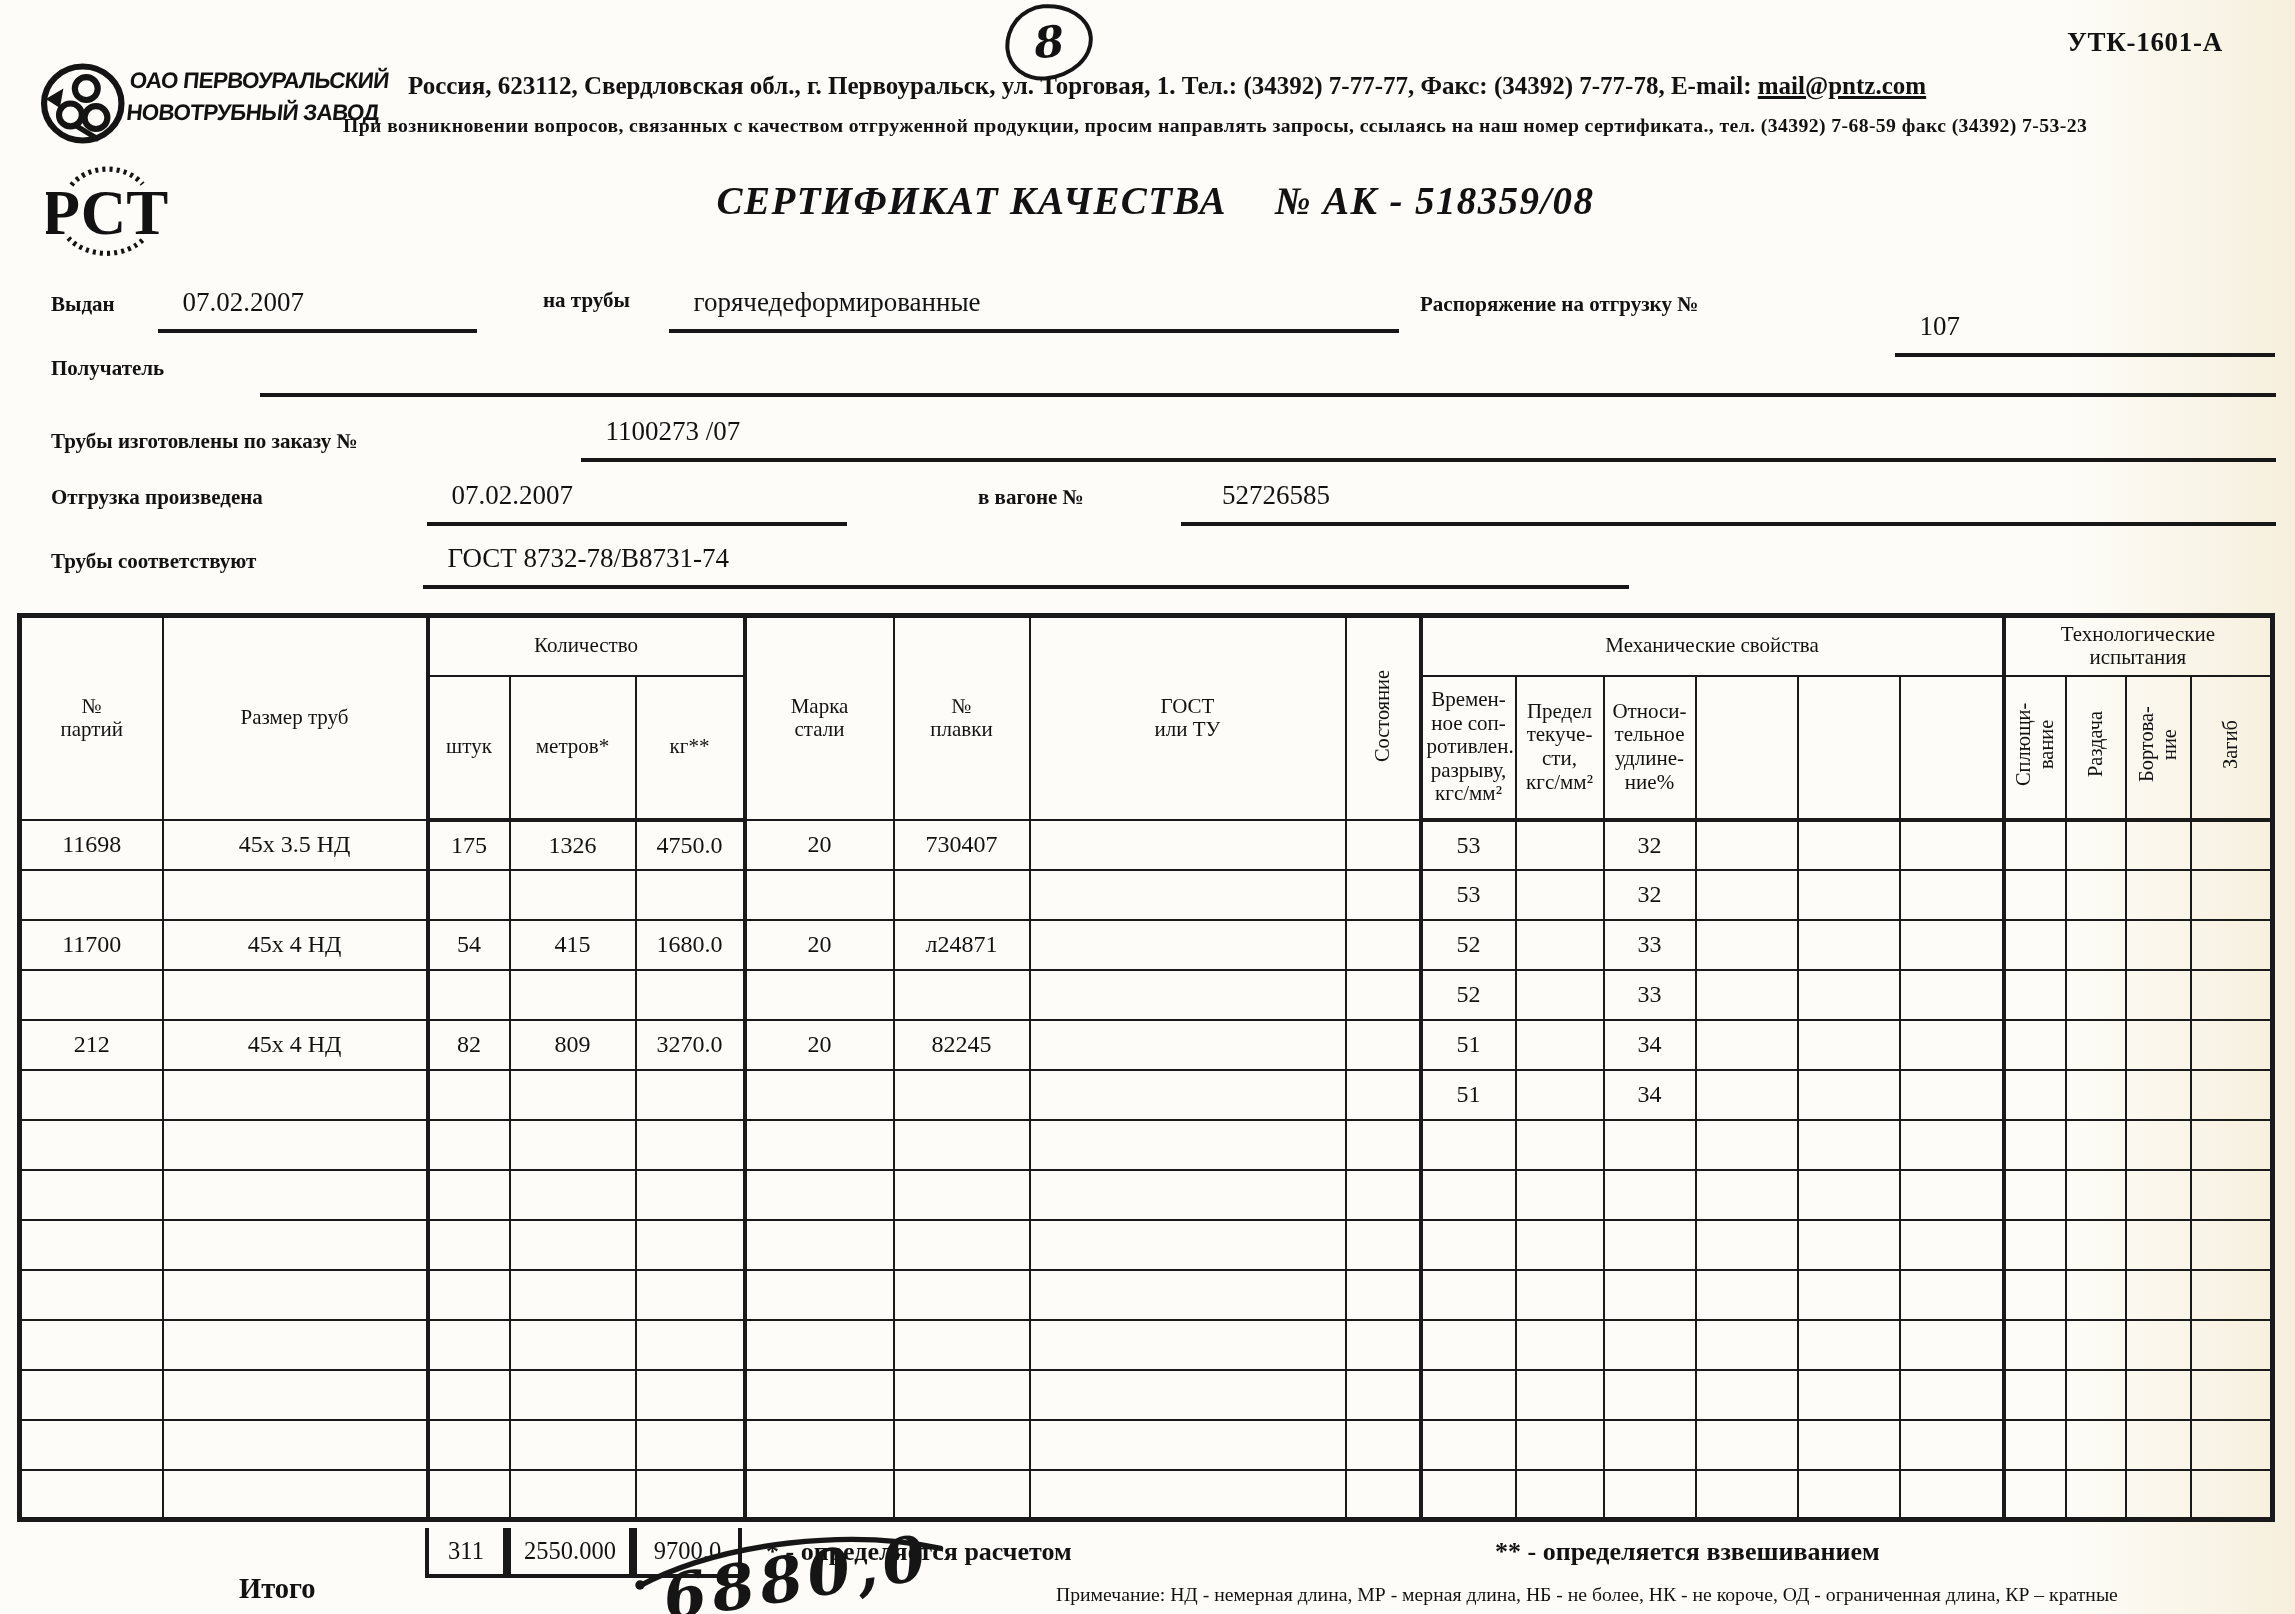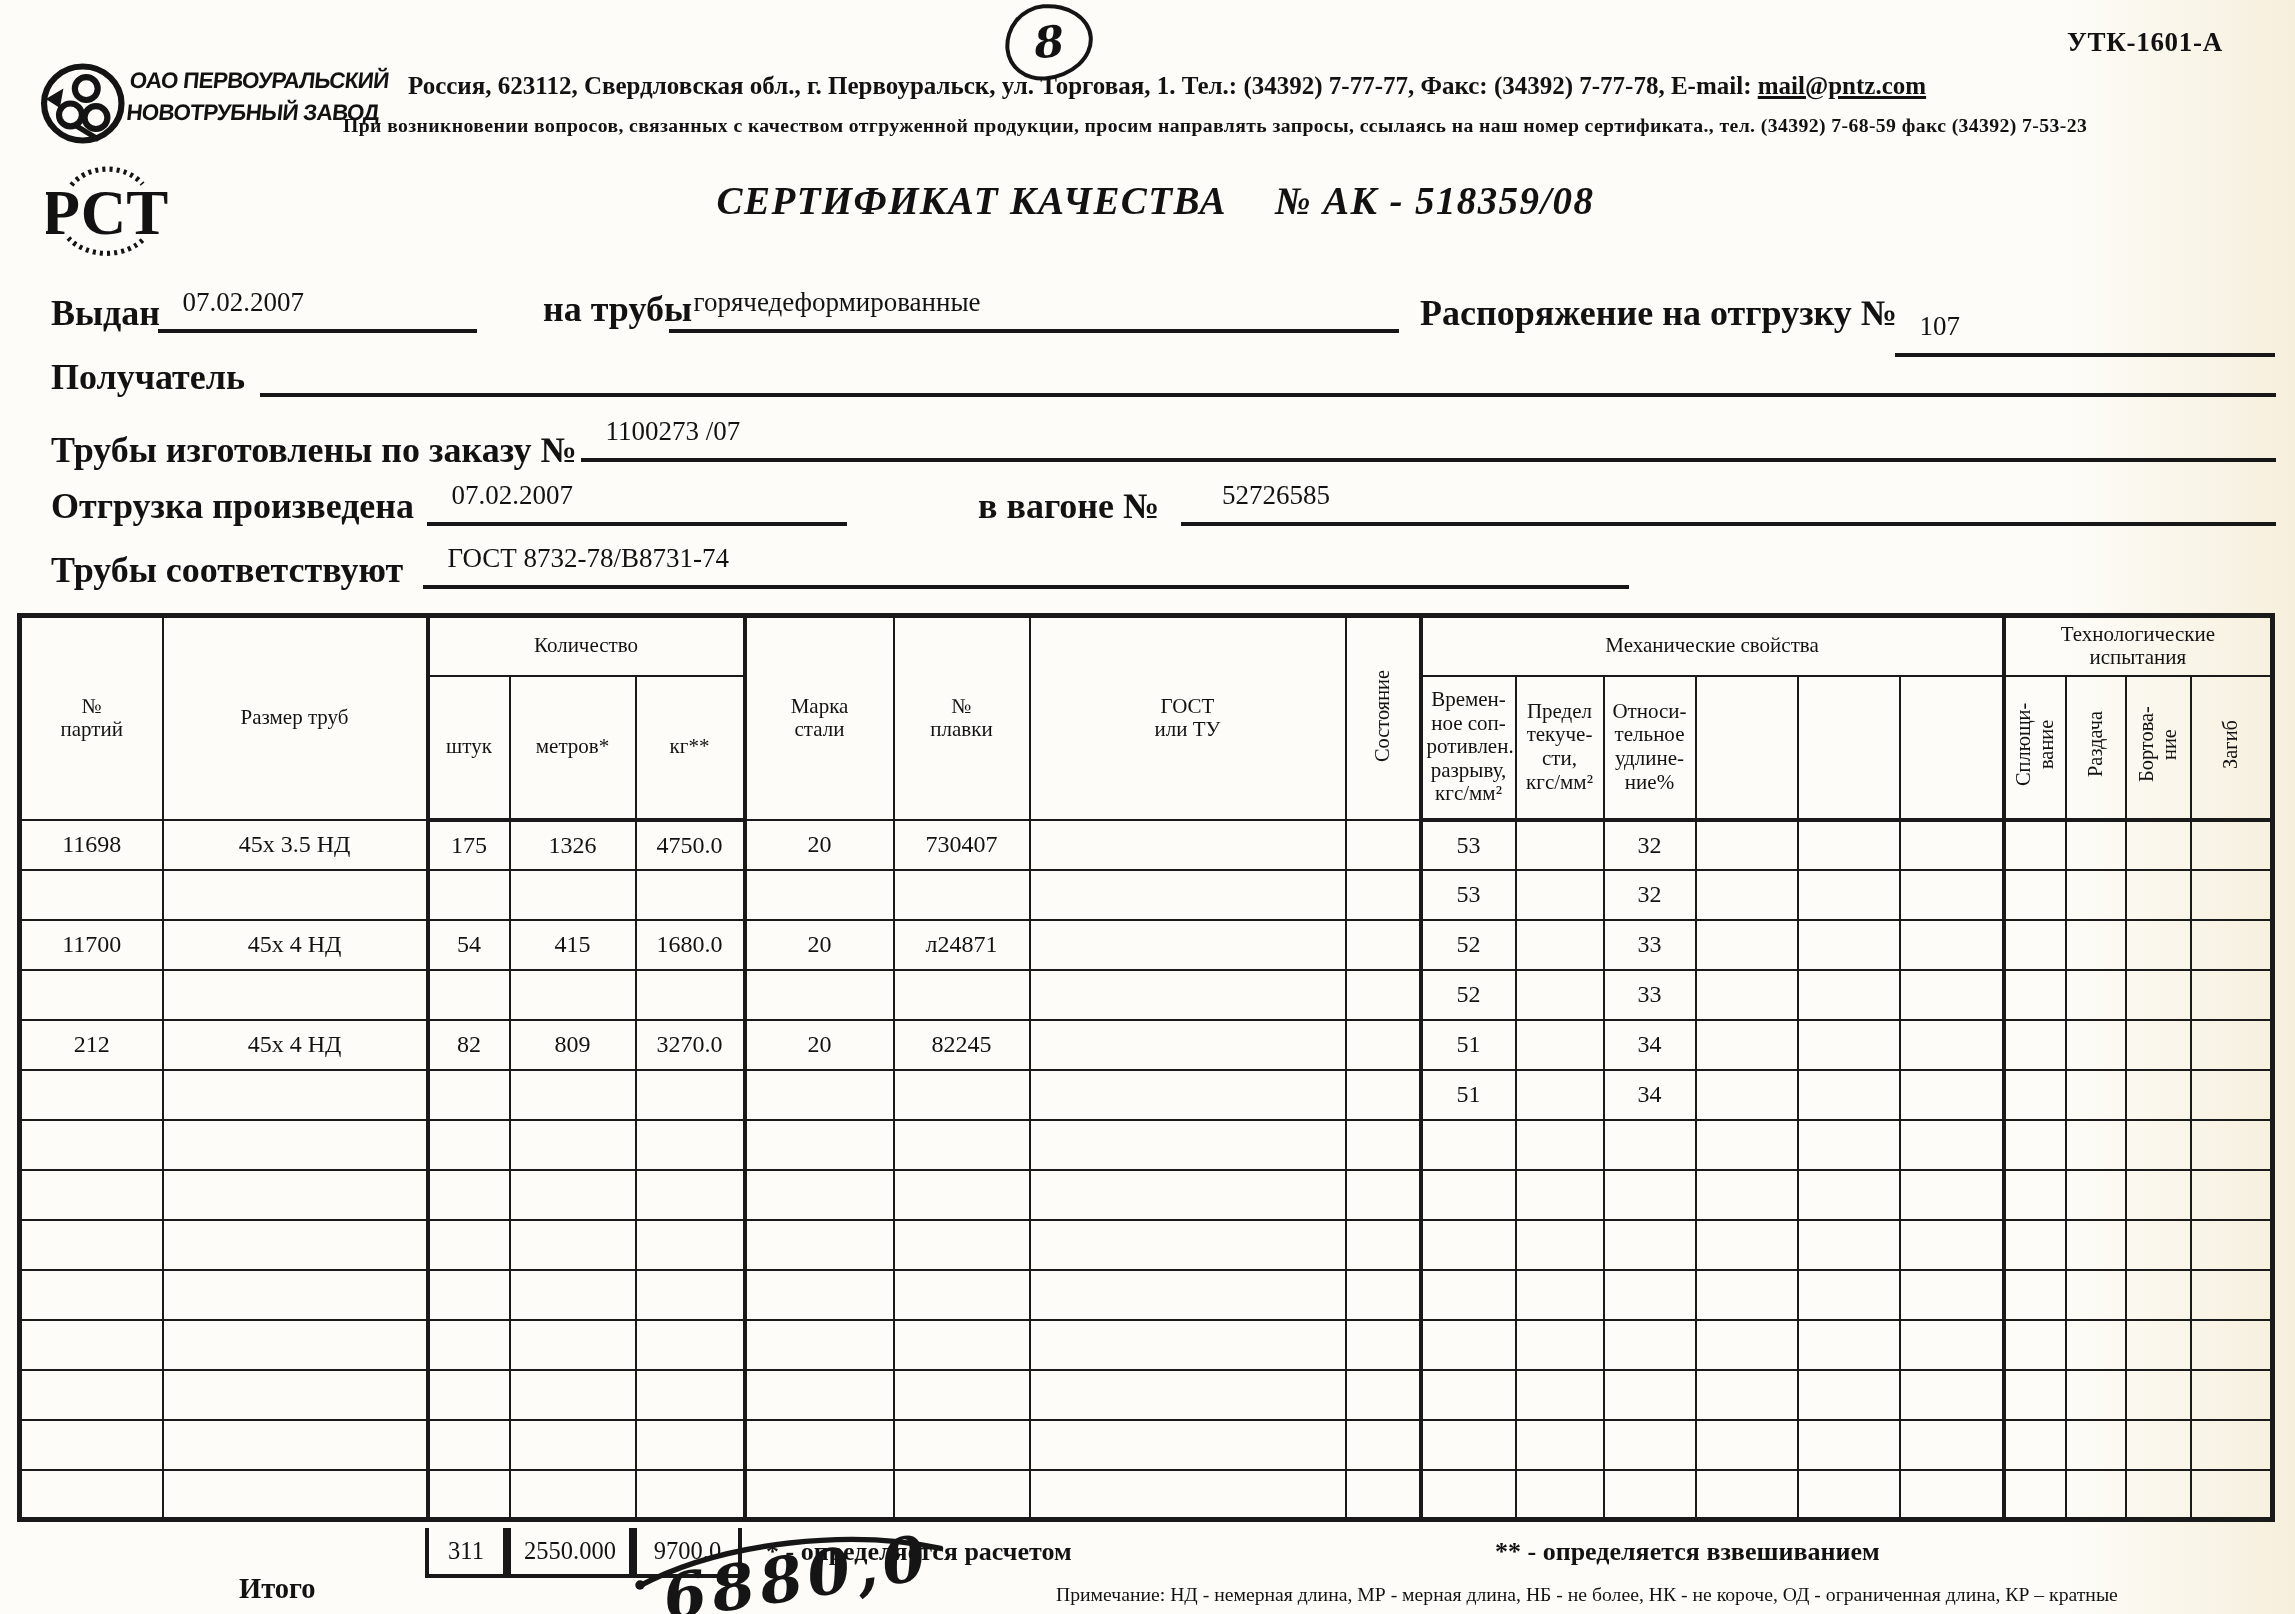--- a/index.html
+++ b/index.html
@@ -2,21 +2,21 @@
 <html style="font-size:11px"><head>
 <meta charset="utf-8">
 <style>
   html,body{margin:0;padding:0;}
   body{
     width:2295px;height:1614px;position:relative;overflow:hidden;
     background:linear-gradient(90deg,#fdfcf8 0%,#fdfcf8 90%,#f6efdc 100%);
     font-family:"Liberation Serif","DejaVu Serif",serif;color:#121212;
   }
   .abs{position:absolute;}
-  .lbl{font-weight:bold;font-size:36px;white-space:nowrap;}
+  .lbl{font-weight:bold;font-size:21px;white-space:nowrap;}
   .fill-line{border-bottom:4.1px solid #171717;height:42px;font-size:27px;white-space:nowrap;}
   .fval{padding-left:24.5px;}
   .form-code{font-weight:bold;font-size:27px;letter-spacing:0.7px;}
   .page-circle{
     width:80px;height:68px;border:4.1px solid #151515;
     border-radius:47% 53% 58% 42% / 55% 48% 52% 45%;
     transform:rotate(-5deg);display:flex;align-items:center;justify-content:center;
     font-family:"DejaVu Serif",serif;font-style:italic;font-size:43px;font-weight:bold;
   }
   .company-name{

